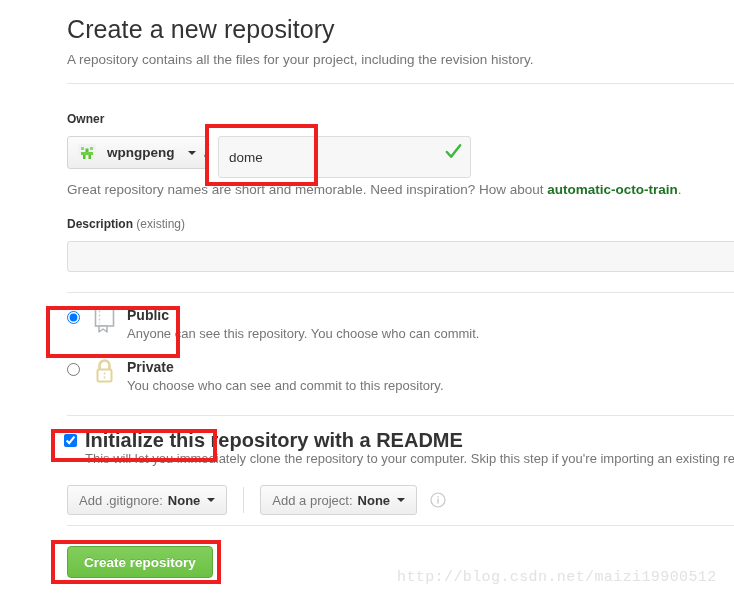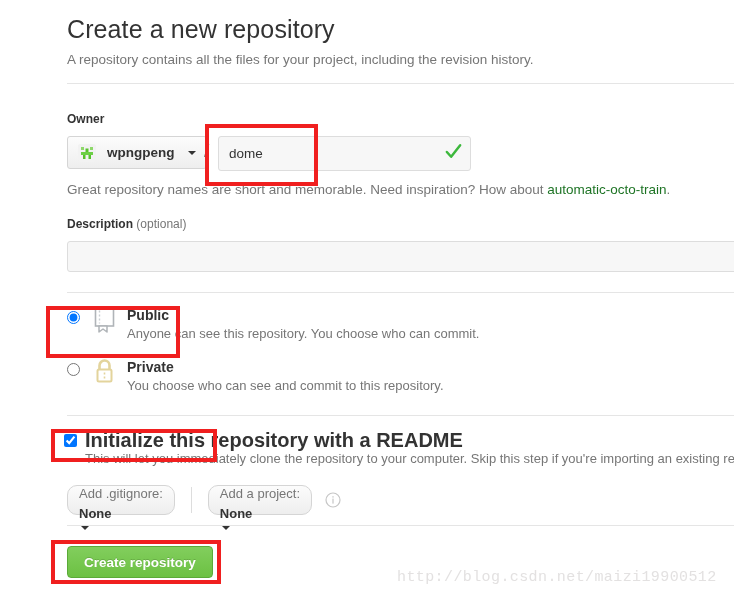--- a/index.html
+++ b/index.html
@@ -121,21 +121,21 @@
     font-size: 19px;
     color: #767676;
     font-weight: 300;
   }
 
   .reponame-input {
     position: absolute;
     left: 202px;
     top: 136px;
     width: 253px;
-    height: 35px;
+    height: 42px;
     box-sizing: border-box;
     background: #f7f7f7;
     border: 1px solid #dddddd;
     border-radius: 3px;
     padding: 0 30px 0 10px;
     font-family: "Liberation Sans", sans-serif;
     font-size: 13.5px;
     color: #333333;
     outline: none;
   }
@@ -151,21 +151,21 @@
     position: absolute;
     left: 51px;
     top: 181px;
     font-size: 13.5px;
     color: #767676;
     line-height: 18px;
     white-space: nowrap;
   }
   .name-hint .suggestion {
     color: #1d7324;
-    font-weight: normal;
+    font-weight: bold;
     text-decoration: none;
   }
 
   
   .desc-label {
     position: absolute;
     left: 51px;
     top: 216px;
   }
   .desc-input {
@@ -267,31 +267,30 @@
     position: absolute;
     left: 51px;
     top: 485px;
     display: flex;
     align-items: center;
   }
   .select-btn {
     height: 30px;
     box-sizing: border-box;
     display: flex;
-    align-items: flex-start;
+    align-items: center;
     gap: 5px;
     padding: 0 11px;
     background: linear-gradient(#fcfcfc, #eeeeee);
     border: 1px solid #d5d5d5;
-    border-radius: 10px;
+    border-radius: 3px;
     font-size: 13px;
     color: #767676;
     cursor: pointer;
     white-space: nowrap;
-    flex-direction: column;
   }
   .select-btn .sel-value {
     font-weight: bold;
     color: #333333;
   }
   .select-sep {
     width: 1px;
     height: 26px;
     background: #dddddd;
     margin: 0 16px;
@@ -380,21 +379,21 @@
   <svg class="check-mark" viewBox="0 0 20 20">
     <path d="M3 10.5 L7.5 15.5 L17 3.5" stroke="#3db83d" stroke-width="2.6" fill="none" stroke-linecap="round" stroke-linejoin="round"></path>
   </svg>
 
   <div class="name-hint">
     <span>Great repository names are short and memorable. Need inspiration? How about </span><a class="suggestion" href="#">automatic-octo-train</a><span>.</span>
   </div>
 
   <div class="field-label desc-label">
     <span>Description</span>
-    <span class="optional">(optional)</span>
+    <span class="optional">(existing)</span>
   </div>
   <input class="desc-input" type="text" value="" style="">
   <div class="rule rule-desc"></div>
 
   <div class="vis-option vis-public">
     <input class="vis-radio" type="radio" name="visibility" checked="" style="">
     <svg class="vis-icon" viewBox="0 0 26 30">
       <rect x="3.5" y="2" width="18" height="18" fill="#ffffff" stroke="#b0b4b8" stroke-width="1.6"></rect>
       <line x1="7.5" y1="4.5" x2="7.5" y2="17.5" stroke="#c9ced2" stroke-width="1.4" stroke-dasharray="2 2"></line>
       <path d="M7 20 L7 26 L11 23 L15 26 L15 20 Z" fill="#ffffff" stroke="#b0b4b8" stroke-width="1.5" stroke-linejoin="round"></path>

